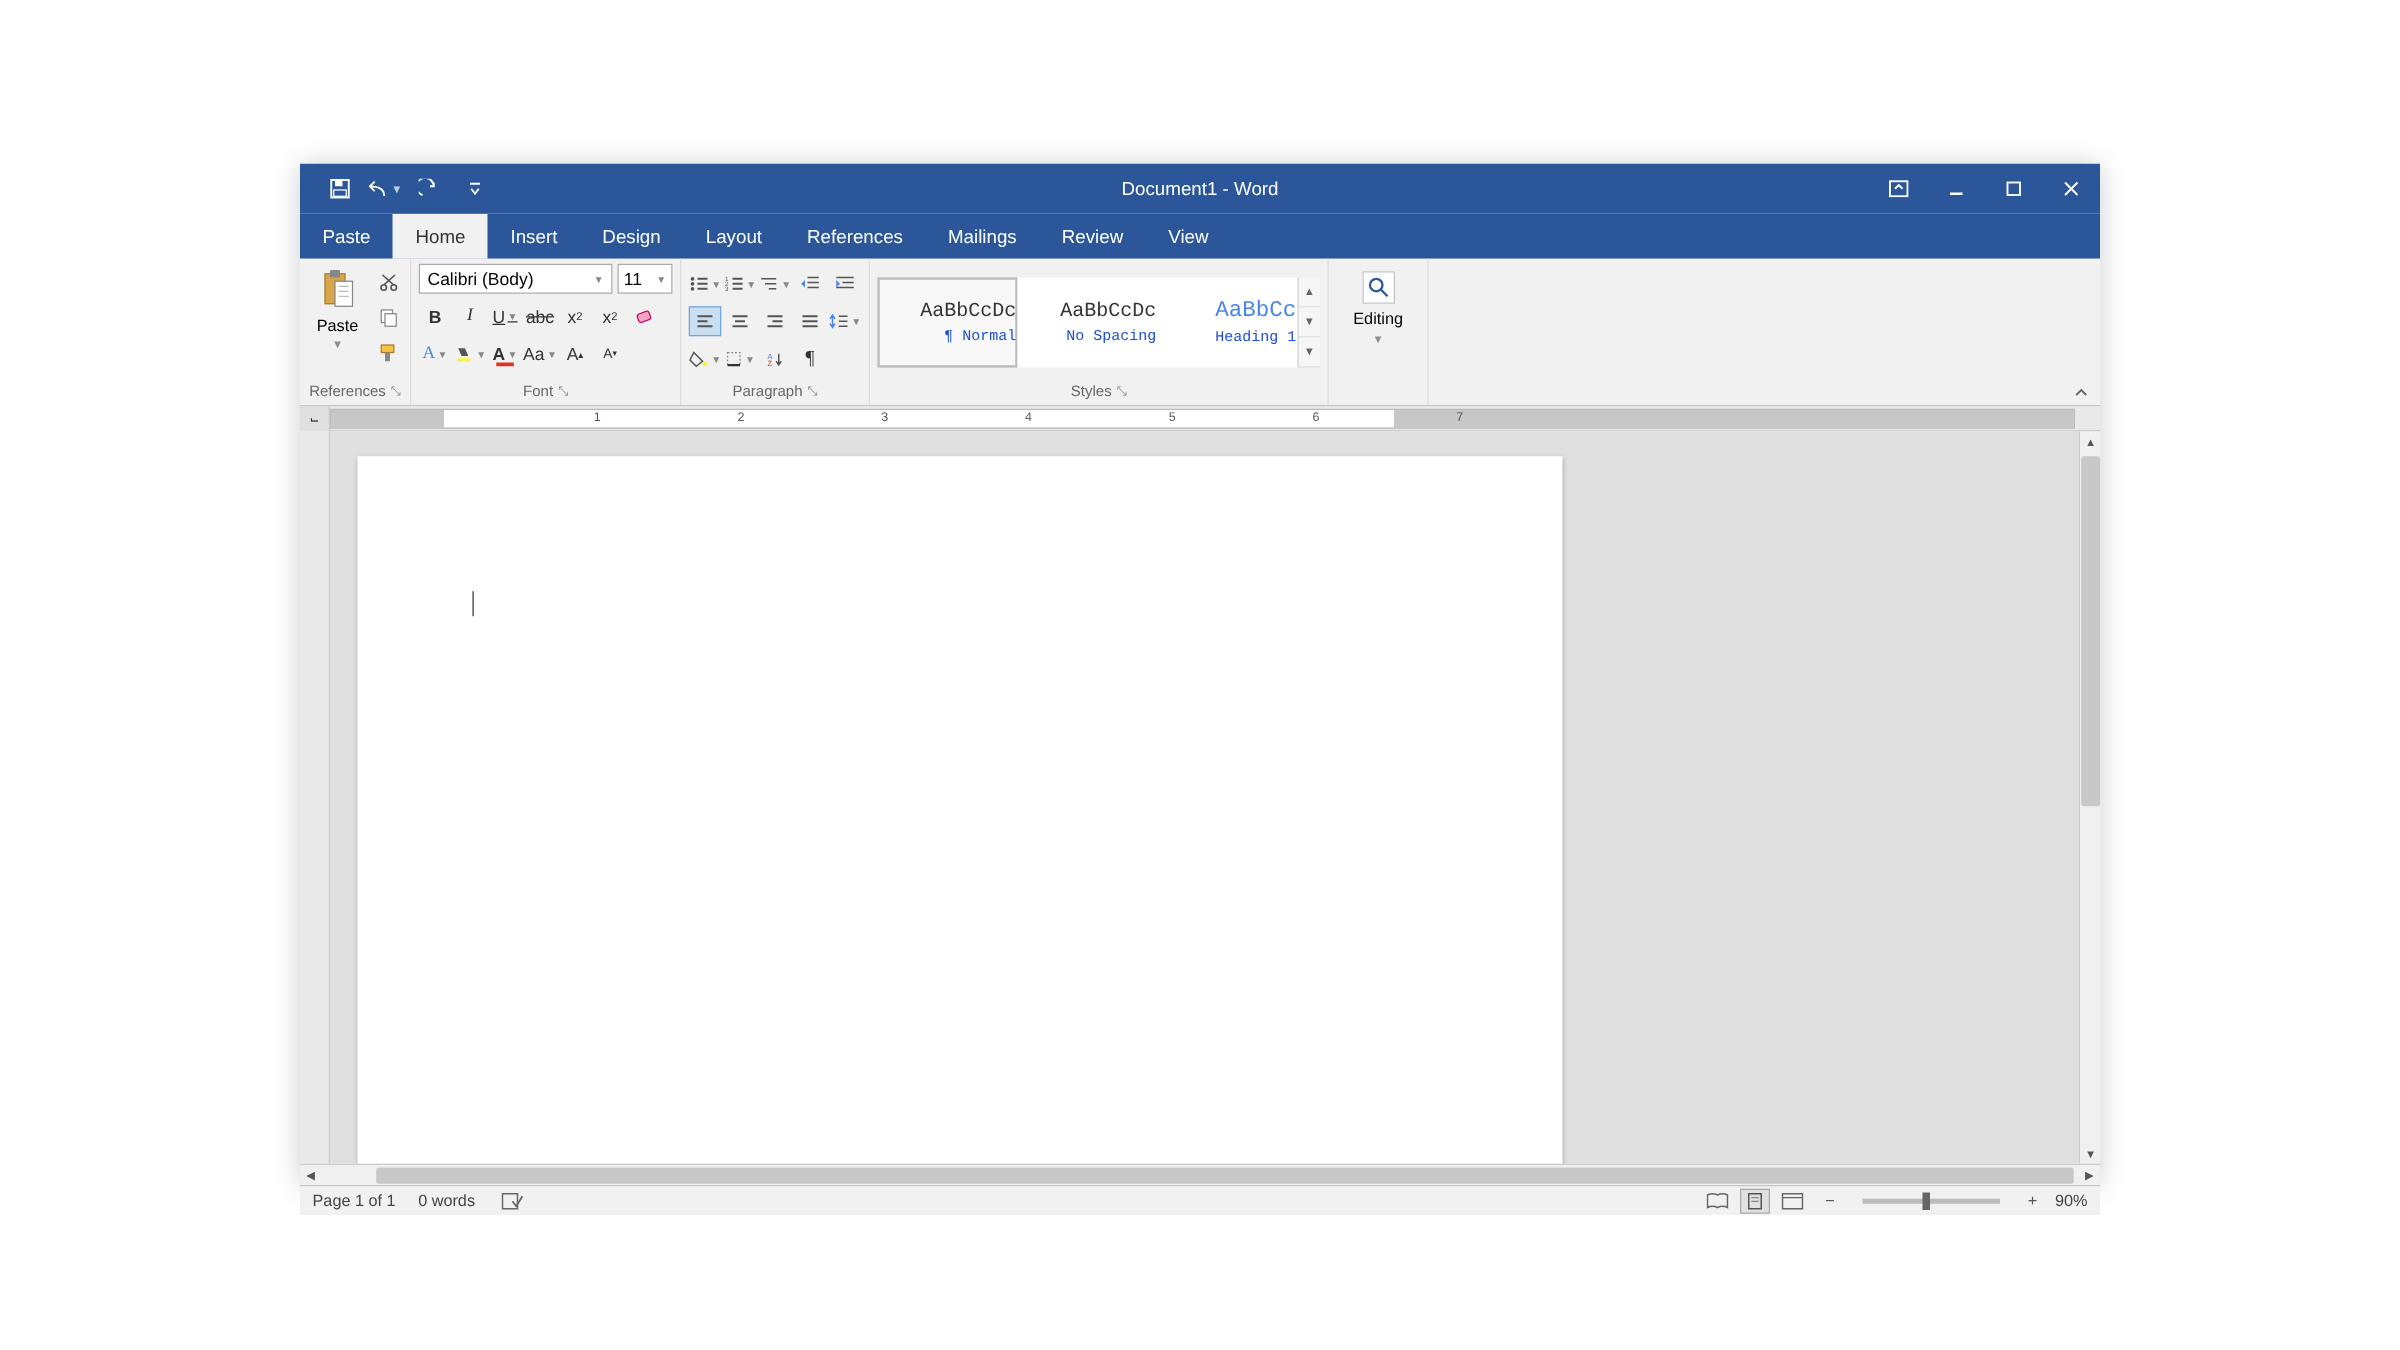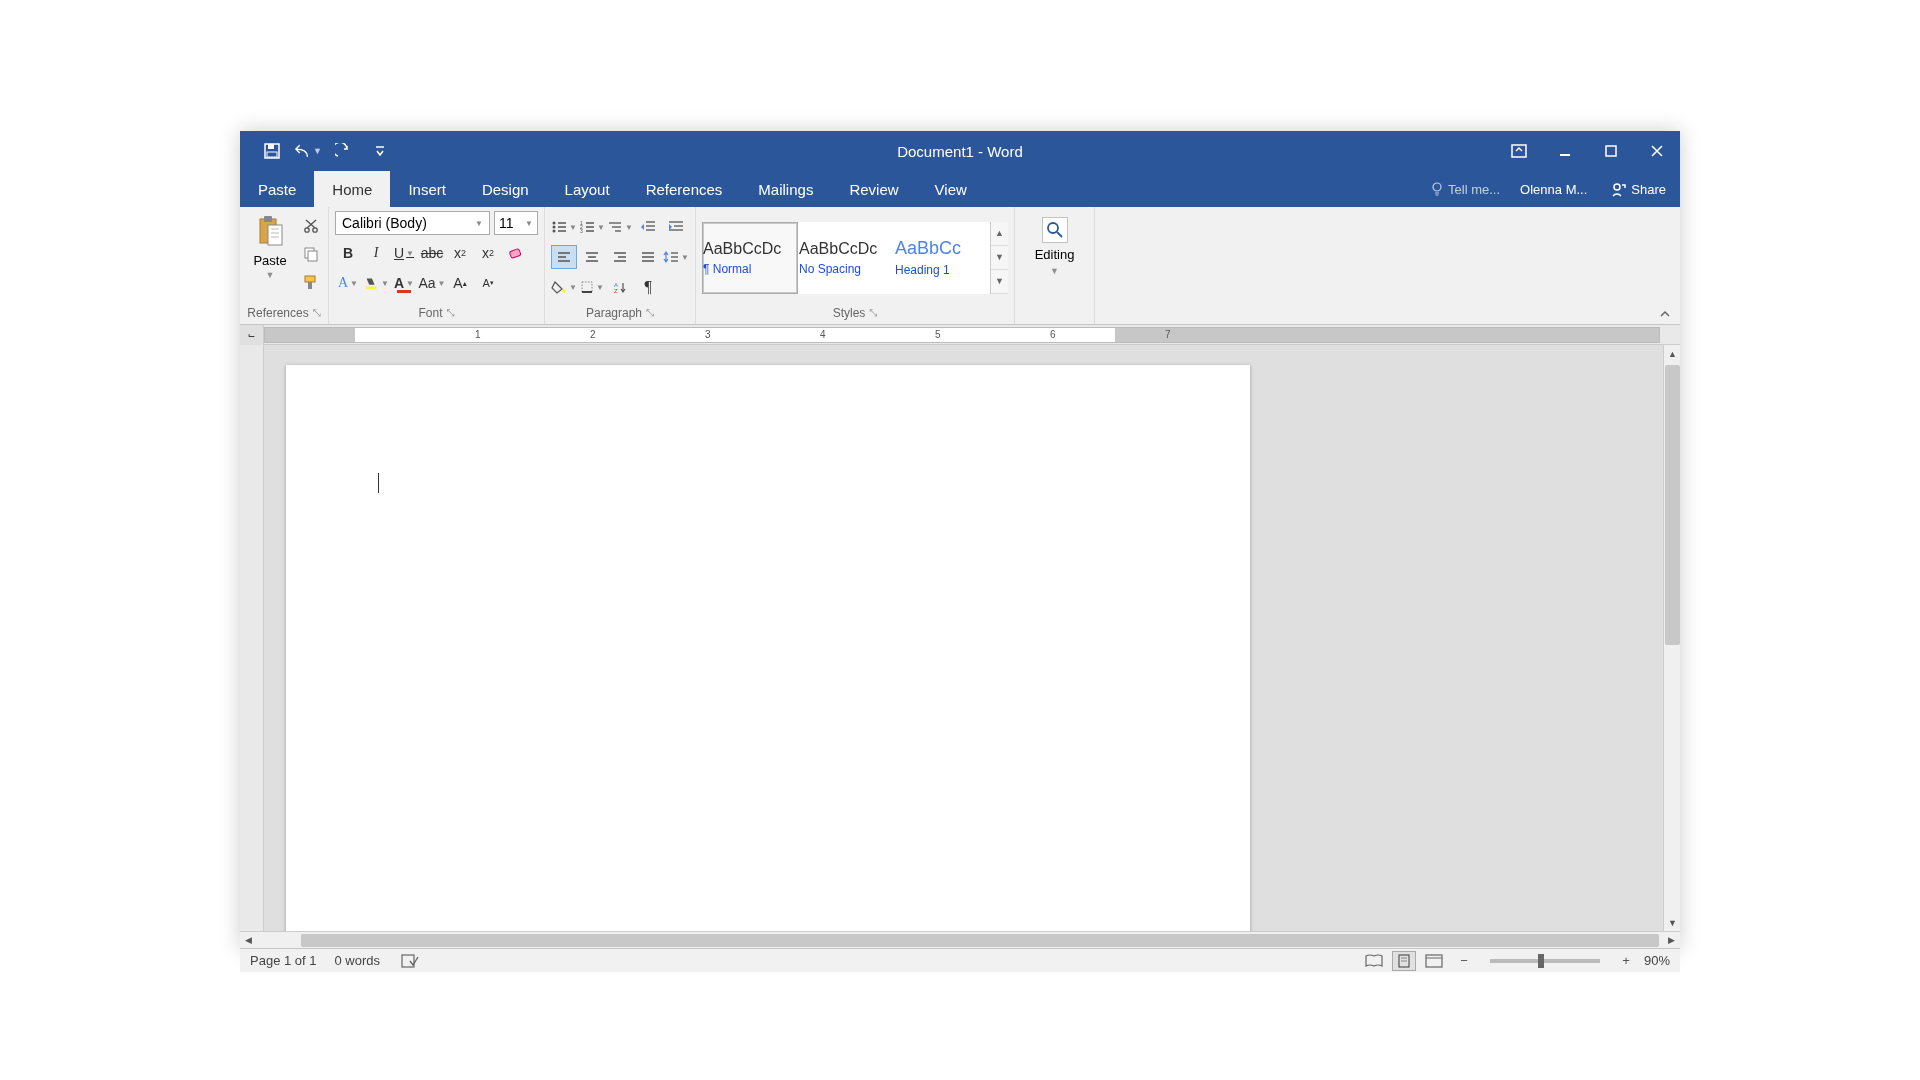--- a/index.html
+++ b/index.html
@@ -34,21 +34,21 @@
 .font-row1 { display: flex; gap: 4px; align-items: center; }
 .font-name { width: 155px; height: 24px; background: #fff; border: 1px solid #aaa; font-size: 14px; padding: 2px 6px; display: flex; align-items: center; justify-content: space-between; }
 .font-size { width: 44px; height: 24px; background: #fff; border: 1px solid #aaa; font-size: 14px; padding: 2px 4px; display: flex; align-items: center; justify-content: space-between; }
 .font-row2, .font-row3 { display: flex; gap: 2px; align-items: center; }
 .fbtn { width: 26px; height: 24px; display: flex; align-items: center; justify-content: center; cursor: pointer; font-size: 14px; color: #333; }
 .fbtn.sel { background: #c9dff1; border: 1px solid #6fa8dc; }
 .dd { font-size: 8px; color: #888; margin-left: 2px; }
 .para-group .group-body { flex-direction: column; gap: 6px; align-items: flex-start; padding-top: 4px; }
 .para-row { display: flex; gap: 2px; align-items: center; }
 .styles-group .group-body { gap: 0; }
-.style-box { width: 96px; height: 72px; display: flex; flex-direction: column; align-items: flex-start; justify-content: center; border: 1px solid transparent; background: #fff; cursor: pointer; }
+.style-box { width: 112px; height: 72px; display: flex; flex-direction: column; align-items: flex-end; justify-content: center; border: 1px solid transparent; background: #fff; cursor: pointer; font-family: Liberation Mono, monospace; }
 .style-box.selected { border: 1px solid #aaa; background: #f8f8f8; box-shadow: inset 0 0 0 1px #c8c8c8; }
 .style-preview { font-size: 16px; color: #333; margin-bottom: 4px; }
 .style-preview.h1 { color: #4a86e8; font-size: 18px; }
 .style-name { font-size: 12px; color: #1d4ed8; }
 .style-scroll { display: flex; flex-direction: column; width: 18px; height: 72px; border-left: 1px solid #ccc; }
 .style-scroll div { flex: 1; display: flex; align-items: center; justify-content: center; font-size: 9px; color: #666; border-bottom: 1px solid #ddd; cursor: pointer; background: #f6f6f6; }
 .editing-group { width: 80px; }
 .editing-body { display: flex; flex-direction: column; align-items: center; gap: 4px; padding-top: 6px; }
 .find-icon { width: 26px; height: 26px; border: 1px solid #c3c3c3; display: flex; align-items: center; justify-content: center; background: #fff; }
 .editing-label { font-size: 13px; }
@@ -136,39 +136,20 @@
   <div class="tabbar">
     <div class="tab">Paste</div>
     <div class="tab active">Home</div>
     <div class="tab">Insert</div>
     <div class="tab">Design</div>
     <div class="tab">Layout</div>
     <div class="tab">References</div>
     <div class="tab">Mailings</div>
     <div class="tab">Review</div>
     <div class="tab">View</div>
-    <div class="tab-right">
-      <div class="tell">
-        <svg width="14" height="14" viewBox="0 0 14 14">
-            <circle cx="7" cy="5" r="4" fill="none" stroke="#fff" stroke-width="1.2"></circle>
-            <line x1="5" y1="11" x2="9" y2="11" stroke="#fff" stroke-width="1"></line>
-            <line x1="5.5" y1="13" x2="8.5" y2="13" stroke="#fff" stroke-width="1"></line>
-          </svg>
-        <span>Tell me...</span>
-      </div>
-      <div class="user">Olenna M...</div>
-      <div class="share">
-        <svg width="16" height="16" viewBox="0 0 16 16">
-            <circle cx="6" cy="6" r="3" fill="none" stroke="#fff" stroke-width="1.5"></circle>
-            <path d="M2 15 A5 5 0 0 1 10 15" fill="none" stroke="#fff" stroke-width="1.5"></path>
-            <path d="M11 4 L14 4 L14 7" fill="none" stroke="#fff" stroke-width="1.5"></path>
-          </svg>
-        <span>Share</span>
-      </div>
-    </div>
   </div>
 
   <div class="ribbon">
     <div class="group clipboard-group">
       <div class="group-body">
         <div class="paste">
           <div class="paste-icon">
             <svg width="32" height="36" viewBox="0 0 32 36">
                 <rect x="6" y="4" width="16" height="24" fill="#d8a54a" stroke="#a97a2c"></rect>
                 <rect x="10" y="1" width="8" height="6" rx="1" fill="#888"></rect>

